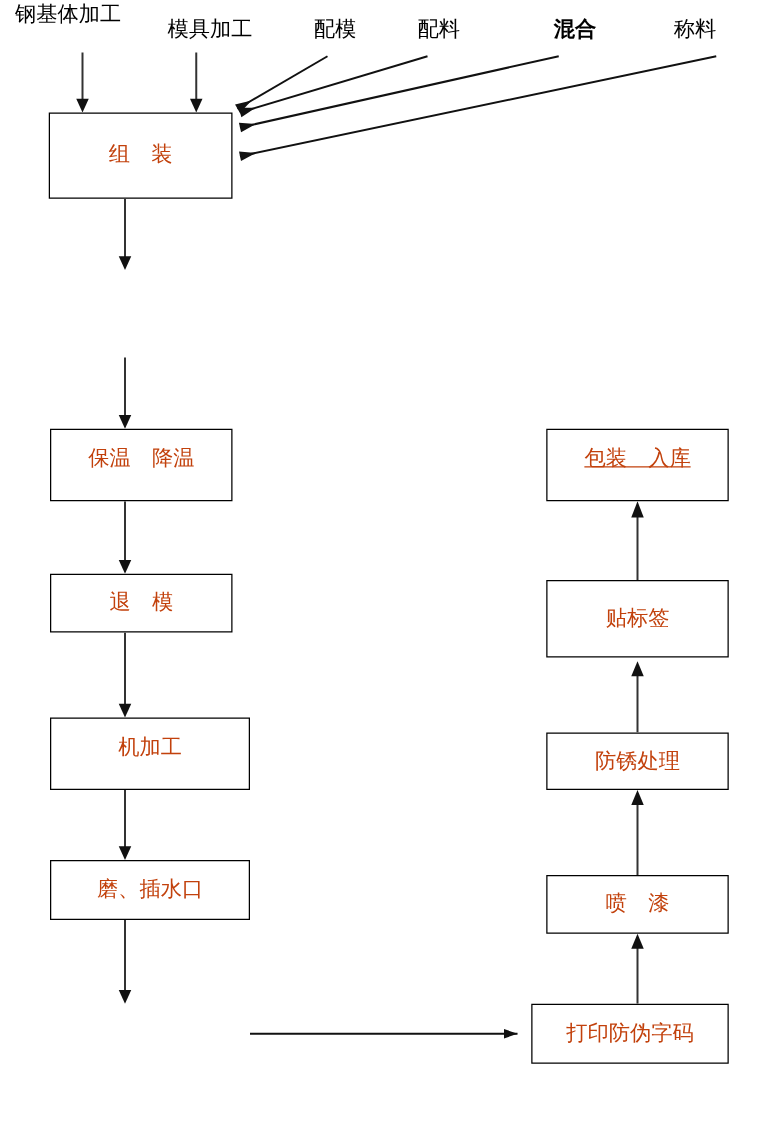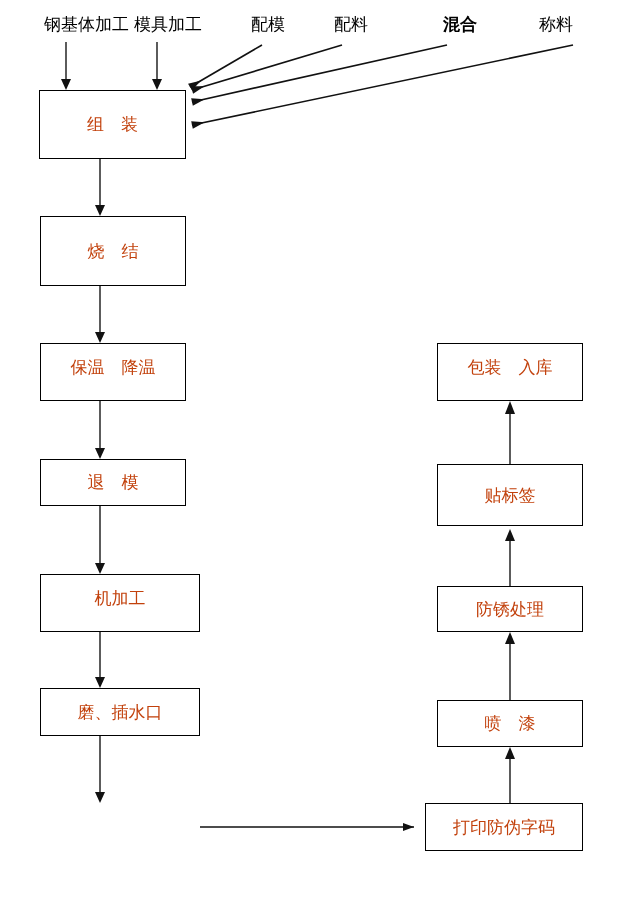--- a/index.html
+++ b/index.html
@@ -134,32 +134,29 @@
     <g>
       <line x1="510" y1="586" x2="510" y2="539" stroke="#333333" stroke-width="1.6"></line>
       <path d="M 505 541 L 515 541 L 510 529 Z" fill="#111111"></path>
     </g>
     <g>
       <line x1="510" y1="482" x2="510" y2="412" stroke="#333333" stroke-width="1.6"></line>
       <path d="M 505 414 L 515 414 L 510 401 Z" fill="#111111"></path>
     </g>
   </svg>
 
-  <div class="input-label" style="left:12px; top:16px;margin-left:32px;">钢基体加工</div>
+  <div class="input-label" style="left:12px; top:4px;">钢基体加工</div>
   <div class="input-label" style="left:134px; top:16px;">模具加工</div>
   <div class="input-label" style="left:251px; top:16px;">配模</div>
   <div class="input-label" style="left:334px; top:16px;">配料</div>
   <div class="input-label" style="left:443px; top:16px;font-weight:bold;">混合</div>
   <div class="input-label" style="left:539px; top:16px;">称料</div>
 
   <div class="node-box" style="left:39px; top:90px; width:147px; height:69px;">
     <span class="node-label">组　装</span>
-  </div>
-  <div class="node-box" style="left:40px; top:216px; width:146px; height:70px;">
-    <span class="node-label">烧　结</span>
   </div>
   <div class="node-box" style="left:40px; top:343px; width:146px; height:58px;">
     <span class="node-label" style="margin-top:-9px;">保温　降温</span>
   </div>
   <div class="node-box" style="left:40px; top:459px; width:146px; height:47px;">
     <span class="node-label">退　模</span>
   </div>
   <div class="node-box" style="left:40px; top:688px; width:160px; height:48px;">
     <span class="node-label">磨、插水口</span>
   </div>
@@ -173,16 +170,16 @@
   <div class="node-box" style="left:437px; top:586px; width:146px; height:46px;">
     <span class="node-label">防锈处理</span>
   </div>
   <div class="node-box" style="left:437px; top:700px; width:146px; height:47px;">
     <span class="node-label">喷　漆</span>
   </div>
   <div class="node-box" style="left:437px; top:464px; width:146px; height:62px;">
     <span class="node-label">贴标签</span>
   </div>
   <div class="node-box" style="left:437px; top:343px; width:146px; height:58px;">
-    <span class="node-label" style="margin-top:-9px;">包装　入库</span>
+    <span class="node-label" style="margin-top:-9px;text-decoration:underline;">包装　入库</span>
   </div>
 
 </div>
 
 </body></html>

